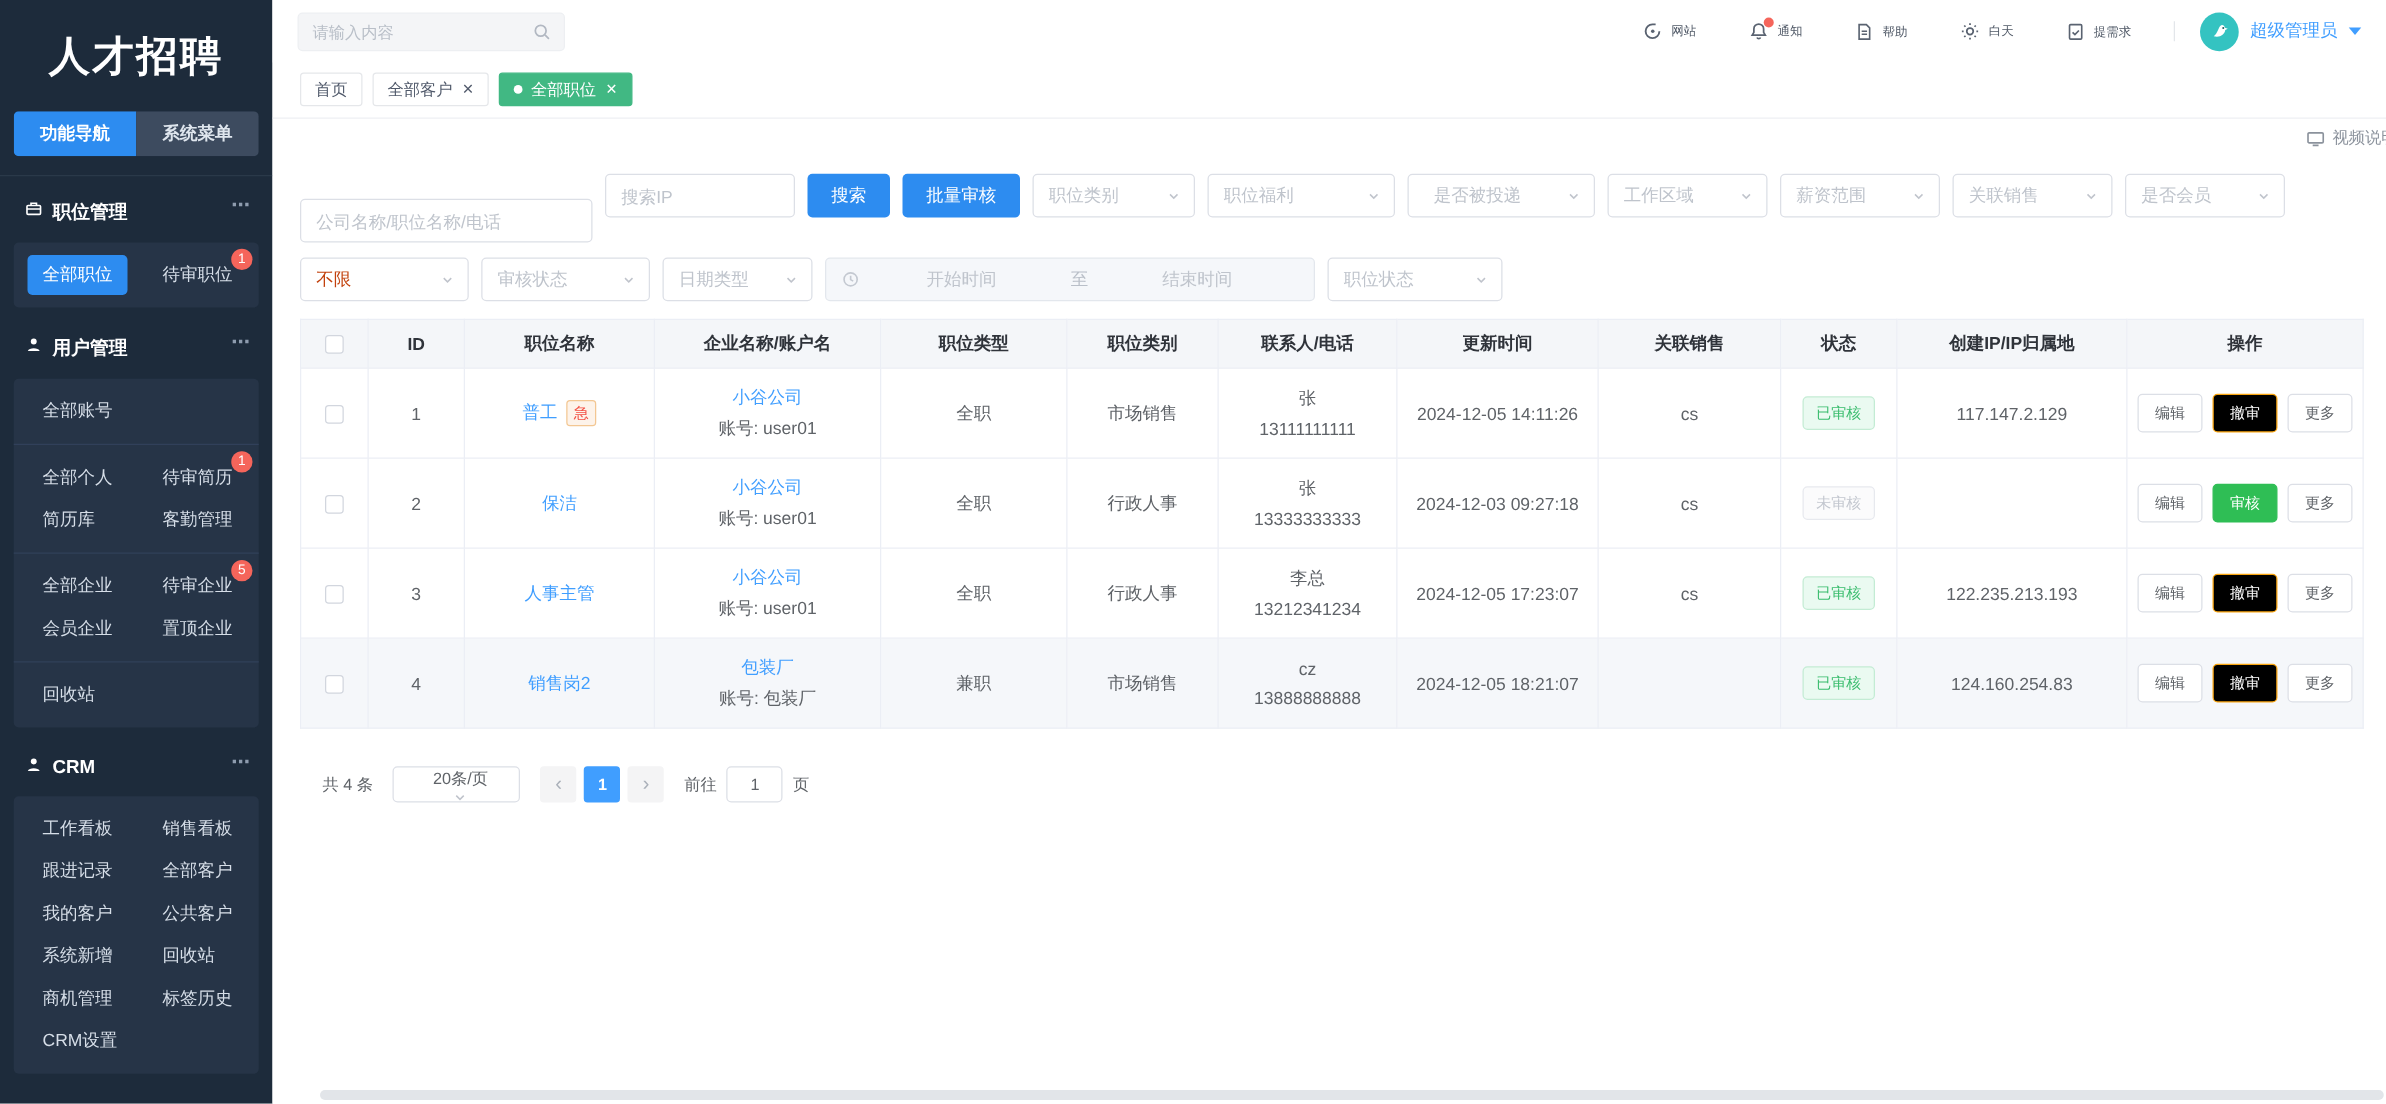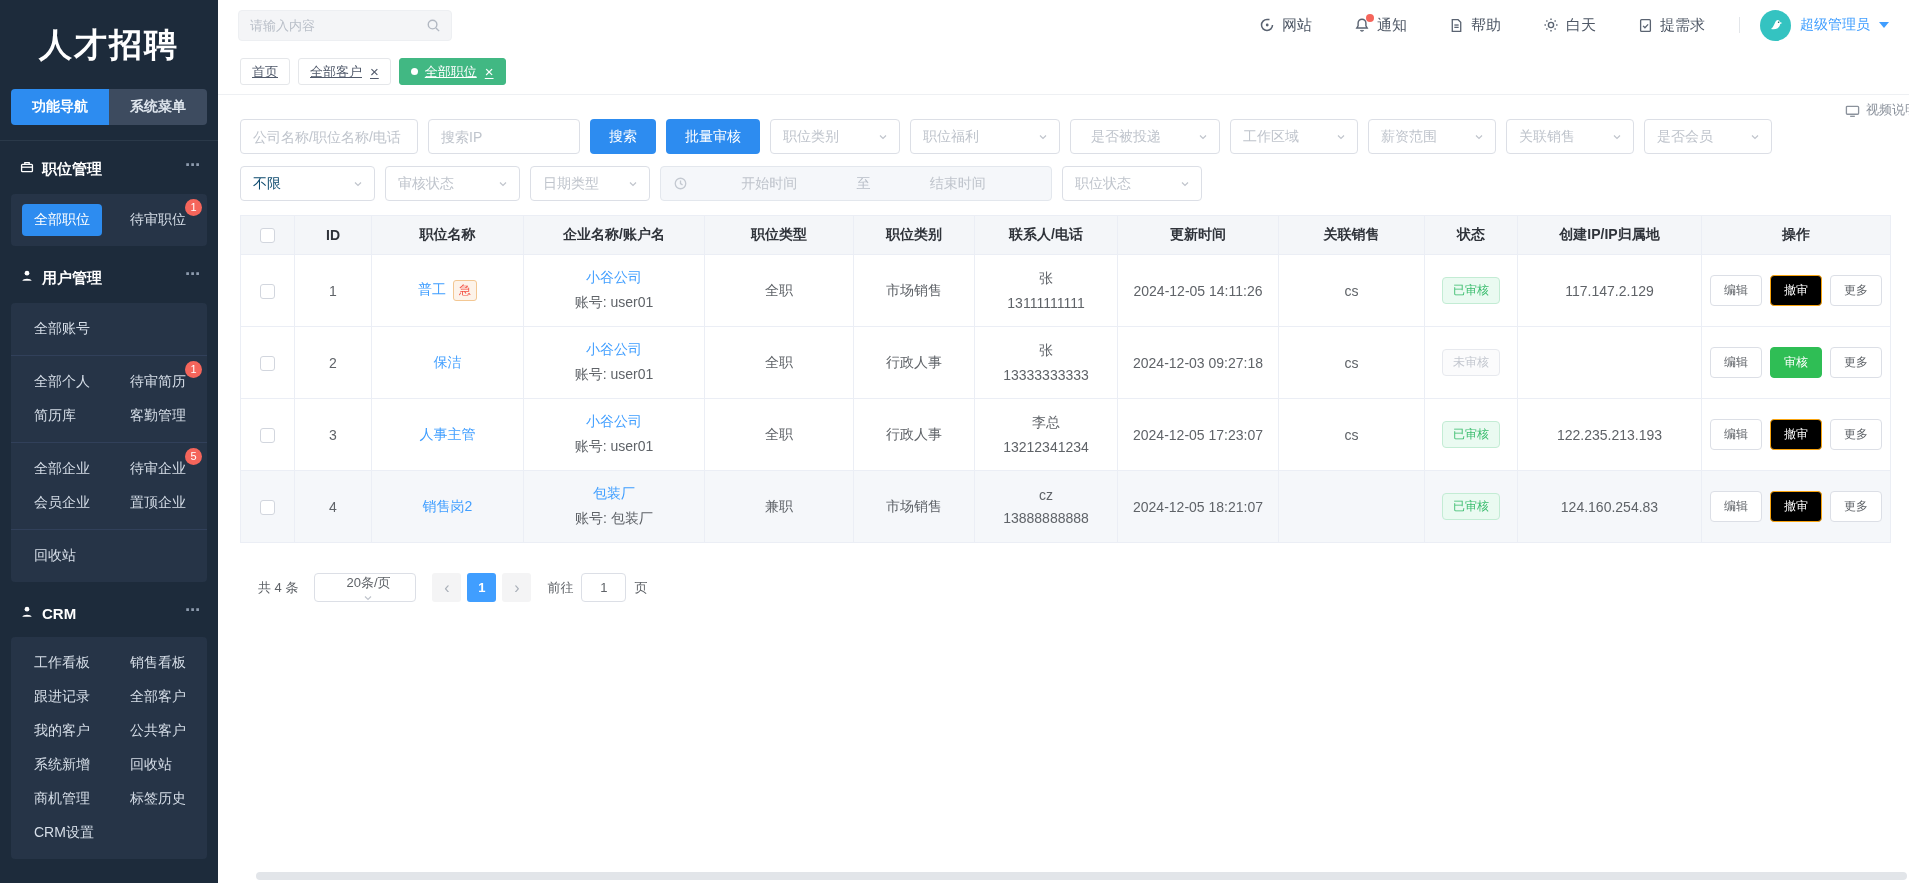--- a/index.html
+++ b/index.html
@@ -27,47 +27,47 @@
   .badge { position:absolute; top:-12px; right:-16px; background:#f5655b; color:#fff; min-width:17px; height:17px; line-height:17px; border-radius:9px; font-size:11px; text-align:center; padding:0 4px; font-weight:400; }
 
   
   .main { flex:1; display:flex; flex-direction:column; background:#fff; position:relative; overflow:hidden; }
 
   .topbar { height:50px; flex:none; display:flex; align-items:center; padding:0 20px; background:#fff; }
   .tsearch { width:214px; height:31px; background:#f4f5f7; border:1px solid #edeff2; border-radius:4px; display:flex; align-items:center; padding:0 11px; }
   .tsearch input { border:none; background:transparent; outline:none; flex:1; font-size:13px; color:#5f6368; font-family:inherit; }
   .tsearch input::placeholder { color:#b9bfc8; }
   .tsearch .icon { color:#b2b8c2; }
-  .top-menu { margin-left:auto; display:flex; align-items:flex-start; gap:42px; color:#4f5866; font-size:15px; }
+  .top-menu { margin-left:auto; display:flex; align-items:flex-end; gap:42px; color:#4f5866; font-size:10px; }
   .top-item { display:flex; align-items:center; gap:7px; cursor:pointer; }
   .top-item .icon { color:#5a6371; display:inline-flex; position:relative; }
   .reddot { position:absolute; top:-3px; right:-4px; width:8px; height:8px; border-radius:50%; background:#f5655b; }
   .top-right { display:flex; align-items:center; gap:20px; margin-left:34px; }
   .top-divider { width:1px; height:16px; background:#e3e6ea; }
   .top-user { display:flex; align-items:center; gap:9px; color:#409eff; font-size:14px; cursor:pointer; }
   .avatar { width:31px; height:31px; border-radius:50%; background:#34c3c1; display:flex; align-items:center; justify-content:center; overflow:hidden; }
   .caret { width:0; height:0; border-left:5px solid transparent; border-right:5px solid transparent; border-top:6px solid #409eff; }
 
   .tagsbar { flex:none; display:flex; gap:8px; padding:8px 0 9px 22px; border-bottom:1px solid #eef0f3; align-items:center; }
-  .tag { height:27px; display:inline-flex; align-items:center; gap:7px; padding:0 11px; border:1px solid #e5e7ea; border-radius:3px; font-size:13px; color:#515a6b; background:#fff; cursor:pointer;text-decoration:underline; }
+  .tag { height:27px; display:inline-flex; align-items:center; gap:7px; padding:0 11px; border:1px solid #e5e7ea; border-radius:3px; font-size:13px; color:#515a6b; background:#fff; cursor:pointer; }
   .tag-active { background:#41b883; border-color:#41b883; color:#fff; }
   .tagdot { width:7px; height:7px; border-radius:50%; background:#fff; }
   .tagx { font-size:15px; line-height:1; margin-left:1px; cursor:pointer; }
 
   .content { padding:12px 22px 0; position:relative; flex:1; }
   .video-hint { position:absolute; top:6px; right:-9px; color:#8b929c; font-size:13px; display:flex; gap:6px; align-items:center; white-space:nowrap; }
   .video-hint .icon { color:#8b929c; }
 
   .frow { display:flex; gap:10px; margin-top:12px; align-items:center; }
   .fin { height:35px; border:1px solid #dcdfe6; border-radius:4px; padding:0 12px; font-size:14px; color:#5f6368; background:#fff; outline:none; font-family:inherit; }
   .fin::placeholder { color:#bfc4cc; }
   .fbtn { height:35px; padding:0 19px; background:#2d8cf0; color:#fff; border:none; border-radius:4px; font-size:14px; cursor:pointer; font-family:inherit; }
   .sel { height:35px; border:1px solid #dcdfe6; border-radius:4px; display:flex; align-items:center; justify-content:space-between; padding:0 10px 0 12px; font-size:14px; color:#bfc4cc; background:#fff; cursor:pointer; flex:none; }
   .sel .chev { color:#c0c4cc; display:inline-flex; }
-  .sel.hasval { color:#0c4a6e; }
+  .sel.hasval { color:#c2410c; }
   .daterange { height:35px; width:392px; border:1px solid #e3e7ed; background:#f5f7fa; border-radius:4px; display:flex; align-items:center; padding:0 12px; color:#bfc4cc; font-size:14px; flex:none; cursor:pointer; }
   .daterange .icon { color:#c4c9d1; }
   .dr-part { flex:1; text-align:center; }
   .dr-sep { padding:0 6px; color:#b9bfc8; }
 
   
   .tblwrap { margin-top:14px; }
   table { width:100%; border-collapse:collapse; table-layout:fixed; }
   th, td { border:1px solid #ebeef5; text-align:center; vertical-align:middle; }
   th { background:#f4f6f9; height:39px; font-weight:700; color:#2f333a; font-size:14px; }
@@ -336,21 +336,21 @@
         <span class="icon">
             <svg width="15" height="15" viewBox="0 0 16 16" fill="none" stroke="currentColor" stroke-width="1.4">
               <rect x="1.5" y="3.5" width="13" height="8.5" rx="1"></rect>
               <line x1="5.5" y1="14.2" x2="10.5" y2="14.2"></line>
             </svg>
           </span>
         <span>视频说明</span>
       </div>
 
       <div class="frow">
-        <input class="fin" style="width: 178px;" placeholder="公司名称/职位名称/电话">
+        <input class="fin" style="width: 234px; margin-top: 40px;" placeholder="公司名称/职位名称/电话">
         <input class="fin" style="width: 152px;" placeholder="搜索IP">
         <button class="fbtn">搜索</button>
         <button class="fbtn">批量审核</button>
         <span id="row1-selects" style="display:flex;gap:10px">
             <div class="sel" style="width: 130px;">
               <span>职位类别</span>
               <span class="icon chev">
                 <svg width="12" height="12" viewBox="0 0 16 16" fill="none" stroke="currentColor" stroke-width="1.6">
                   <path d="M4 6l4 4 4-4"></path>
                 </svg>

